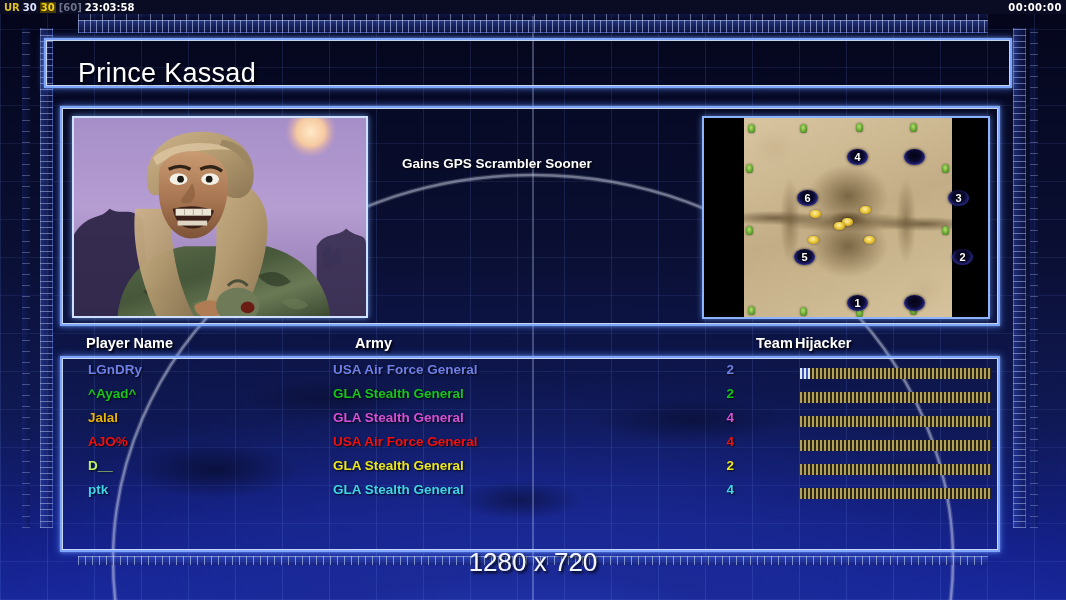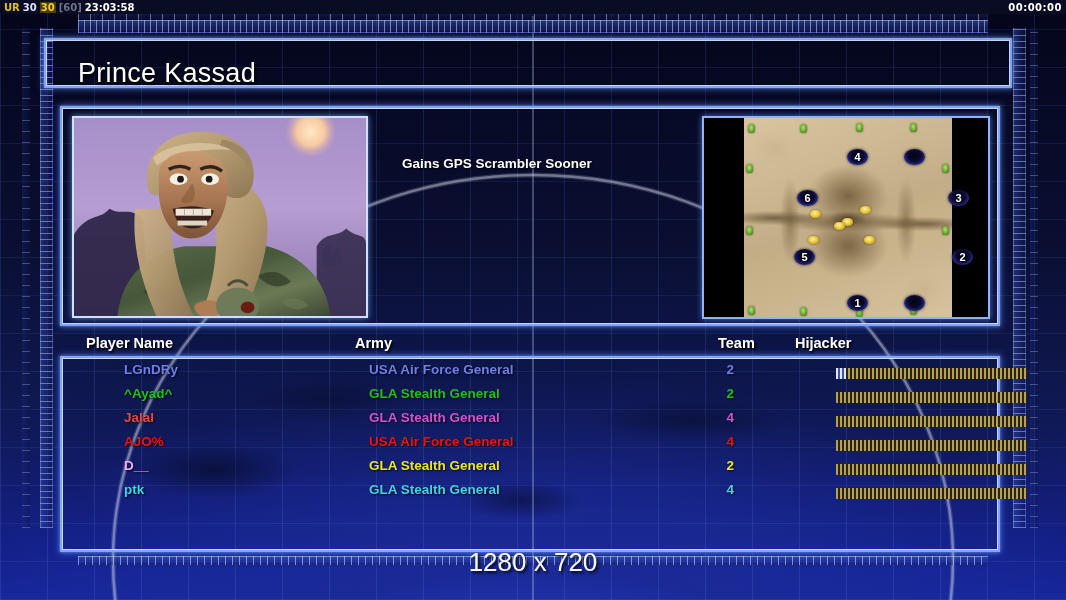--- a/index.html
+++ b/index.html
@@ -181,25 +181,25 @@
   #headerRow {
     position:absolute; left:0; top:335px; width:1000px; height:20px; z-index:20;
   }
   #headerRow span {
     position:absolute; font-size:14.5px; font-weight:bold; color:#ffffff;
     text-shadow:1.5px 1.5px 2px rgba(0,0,0,0.9);
     white-space:nowrap;
   }
   .c-name { left:86px; }
   .c-army { left:332px;margin-left:23px; }
-  .c-team { left:718px; }
+  .c-team { left:756px; }
   .c-prog { left:795px; }
 
   #rows { position:absolute; left:0; top:362px; width:1000px; z-index:20; }
-  .row { position:relative; height:24px;margin-left:36px; }
+  .row { position:relative; height:24px; }
   .row .pname, .row .parmy, .row .pteam {
     position:absolute; font-size:13.5px; font-weight:bold;
     white-space:nowrap; text-shadow:1px 1px 2px rgba(0,0,0,0.85);
   }
   .row .pname { left:88px; }
   .row .parmy { left:333px; }
   .row .pteam { right:266px; text-align:right; }
   .bar {
     position:absolute; left:800px; top:6px; width:191px; height:11px;
     background:#0b1040;
@@ -410,37 +410,37 @@
     </div>
     <div class="row">
       <span class="pname" style="color: rgb(22, 196, 26);">^Ayad^</span>
       <span class="parmy" style="color: rgb(22, 196, 26);">GLA Stealth General</span>
       <span class="pteam" style="color: rgb(22, 196, 26);">2</span>
       <div class="bar">
         <div class="empty"></div>
       </div>
     </div>
     <div class="row">
-      <span class="pname" style="color: #ef4444;">Jalal</span>
+      <span class="pname" style="color: #eab308;">Jalal</span>
       <span class="parmy" style="color: rgb(214, 80, 214);">GLA Stealth General</span>
       <span class="pteam" style="color: rgb(214, 80, 214);">4</span>
       <div class="bar">
         <div class="empty"></div>
       </div>
     </div>
     <div class="row">
       <span class="pname" style="color: rgb(240, 16, 16);">AJO%</span>
       <span class="parmy" style="color: rgb(240, 16, 16);">USA Air Force General</span>
       <span class="pteam" style="color: rgb(240, 16, 16);">4</span>
       <div class="bar">
         <div class="empty"></div>
       </div>
     </div>
     <div class="row">
-      <span class="pname" style="color: #f0abfc; text-decoration: none;">D__</span>
+      <span class="pname" style="color: #bef264; text-decoration: none;">D__</span>
       <span class="parmy" style="color: rgb(236, 231, 28);">GLA Stealth General</span>
       <span class="pteam" style="color: rgb(236, 231, 28);">2</span>
       <div class="bar">
         <div class="empty"></div>
       </div>
     </div>
     <div class="row">
       <span class="pname" style="color: rgb(63, 212, 232);">ptk</span>
       <span class="parmy" style="color: rgb(63, 212, 232);">GLA Stealth General</span>
       <span class="pteam" style="color: rgb(63, 212, 232);">4</span>

